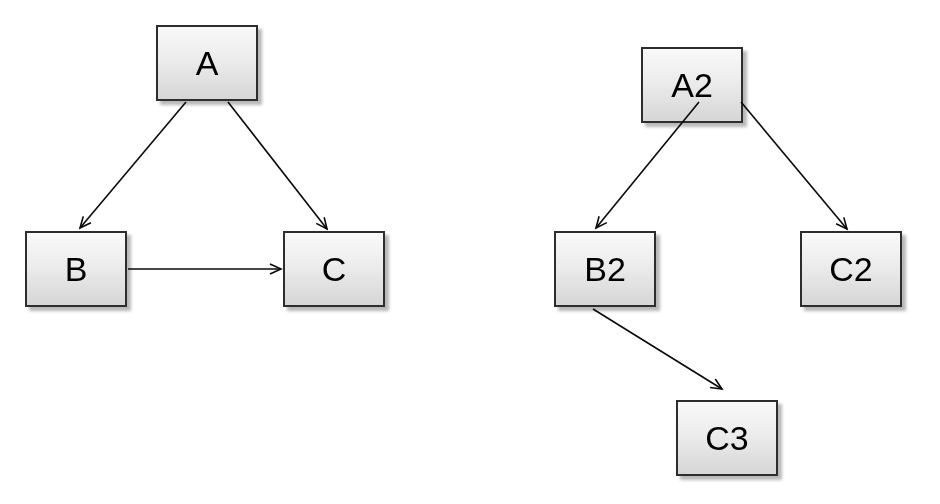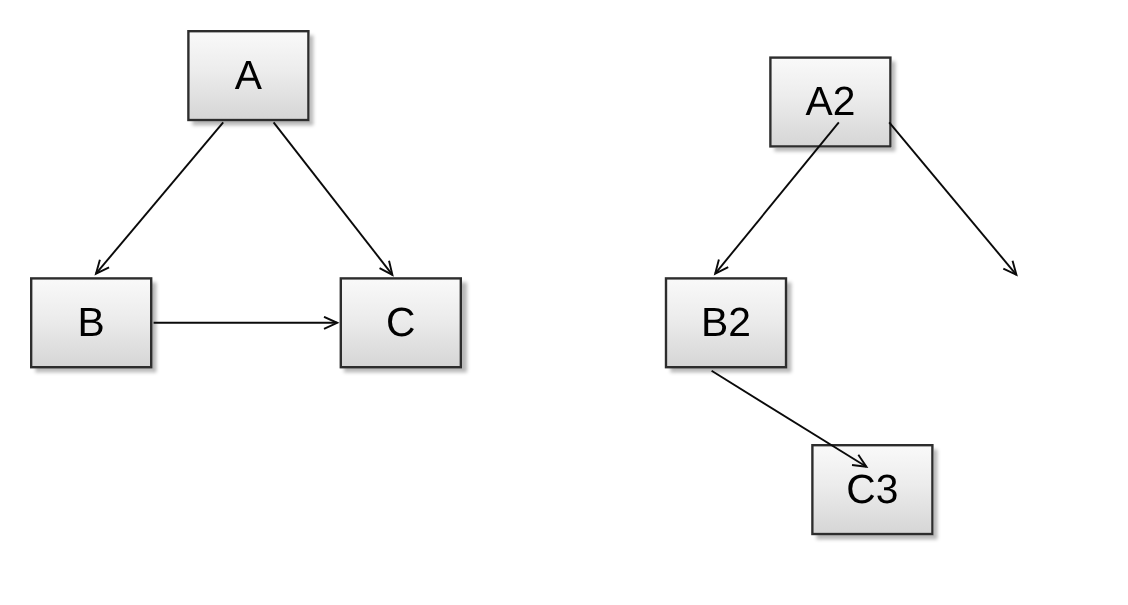--- a/index.html
+++ b/index.html
@@ -61,21 +61,24 @@
   <div class="node" style="left:283px; top:231px;">
     <span class="node-label">C</span>
   </div>
 
   <div class="node" style="left:641px; top:25px;margin-top:22px;">
     <span class="node-label">A2</span>
   </div>
   <div class="node" style="left:542px; top:231px;margin-left:12px;">
     <span class="node-label">B2</span>
   </div>
-  <div class="node" style="left:676px; top:370px;text-align:center;">
+  <div class="node" style="left:800px; top:231px;">
+    <span class="node-label">C2</span>
+  </div>
+  <div class="node" style="left:676px; top:400px;text-align:center;">
     <span class="node-label">C3</span>
   </div>
 
   <svg class="edges" viewBox="0 0 940 504" xmlns="http://www.w3.org/2000/svg">
     <defs>
       <marker id="arrowhead" markerUnits="userSpaceOnUse" markerWidth="16" markerHeight="14" refX="12" refY="6" orient="auto">
         <path d="M1,1 L12,6 L1,11" fill="none" stroke="#0a0a0a" stroke-width="1.6"></path>
       </marker>
     </defs>
     <line x1="186" y1="102" x2="80" y2="228" marker-end="url(#arrowhead)"></line>

